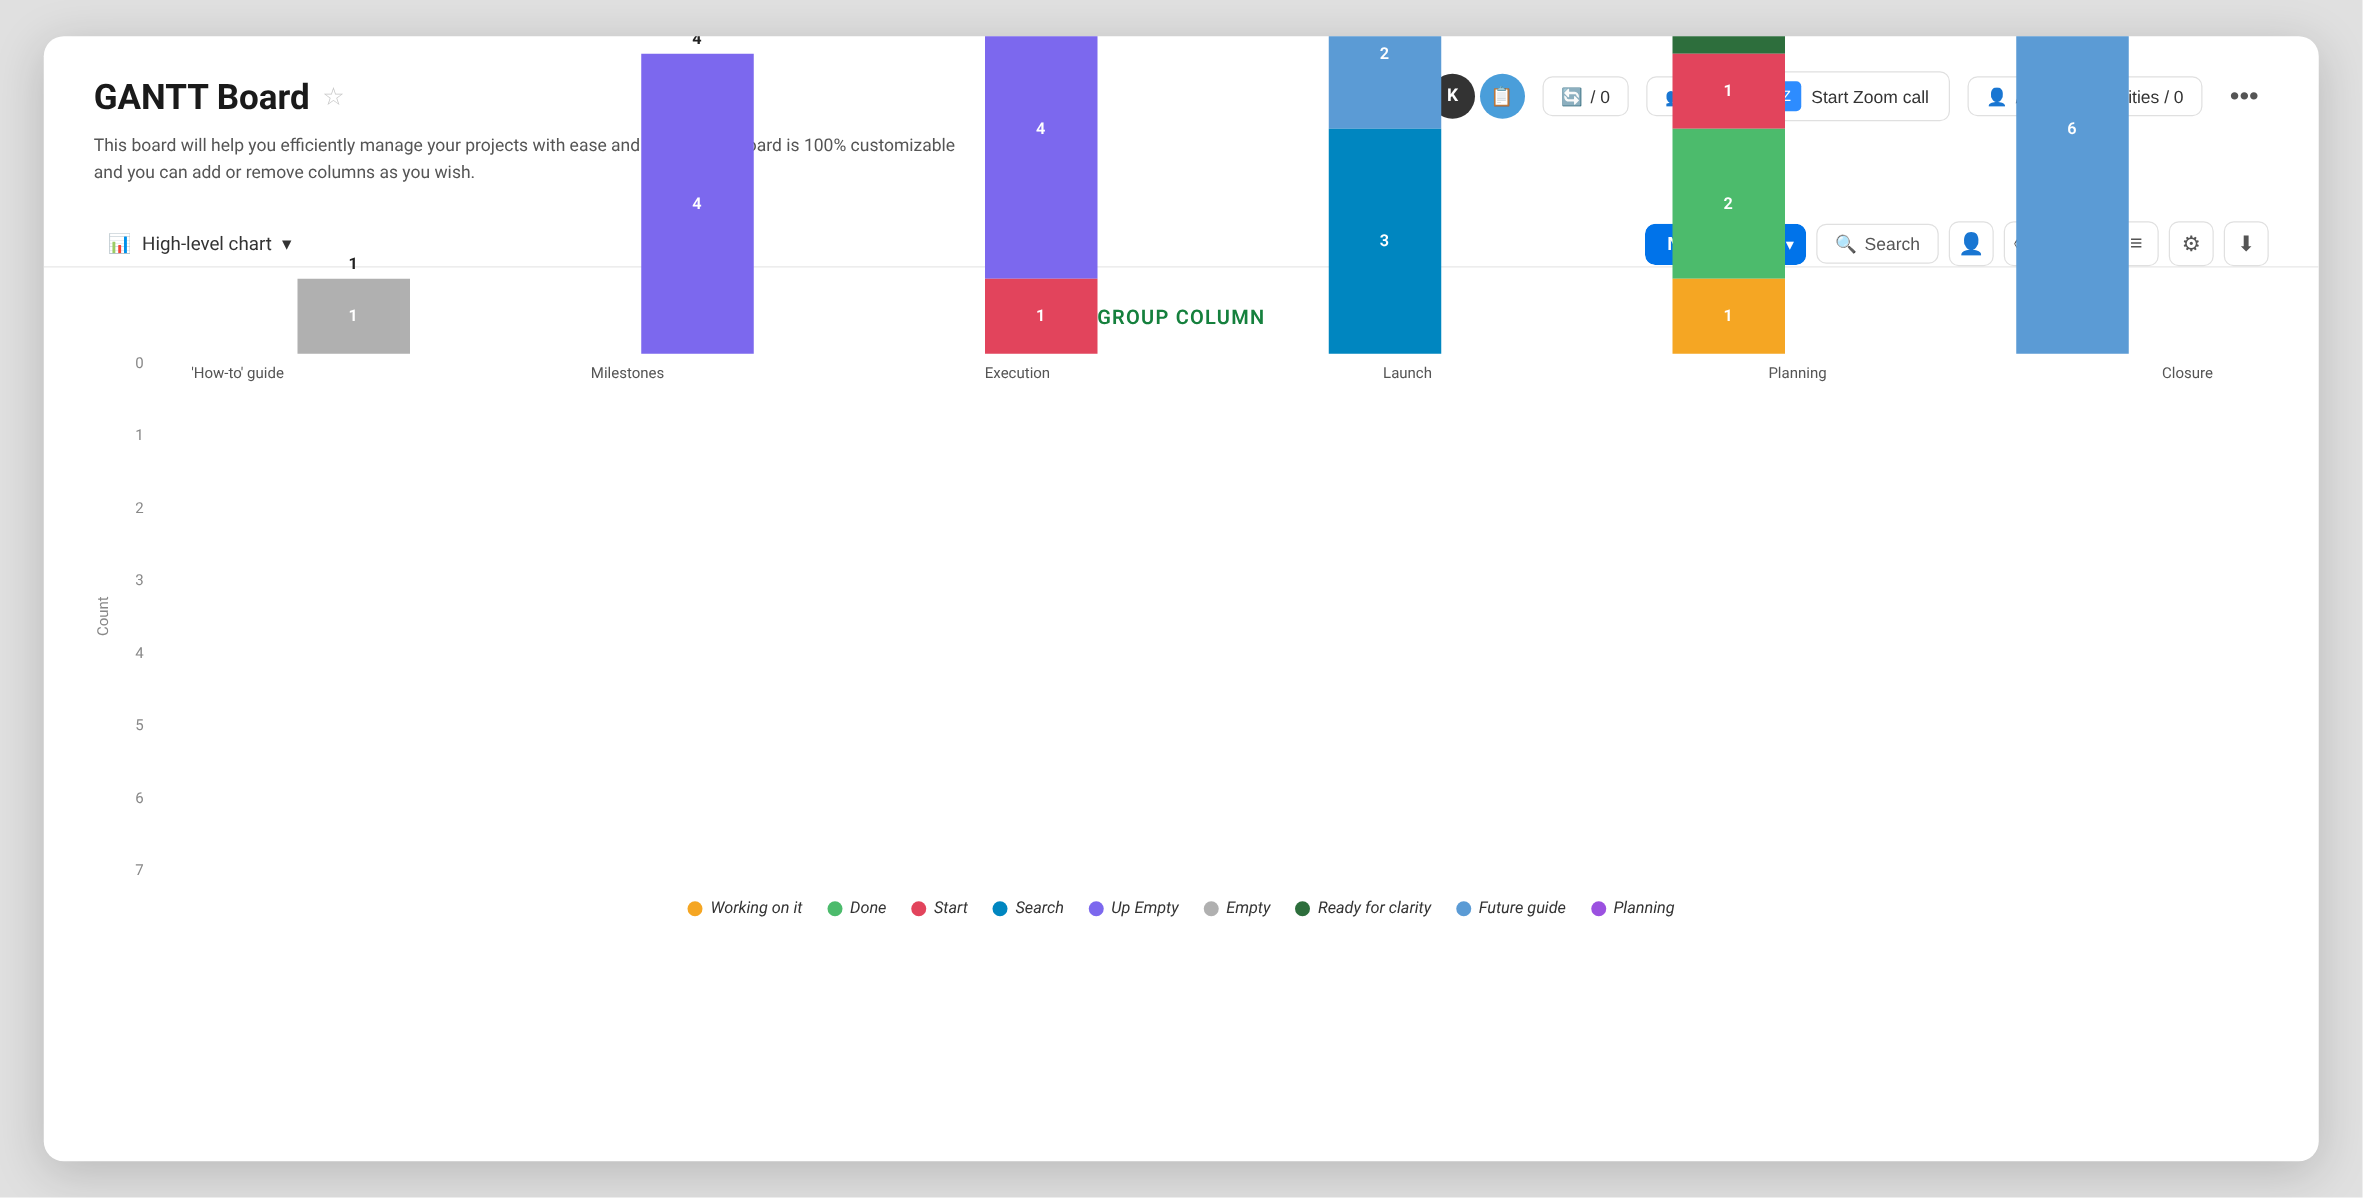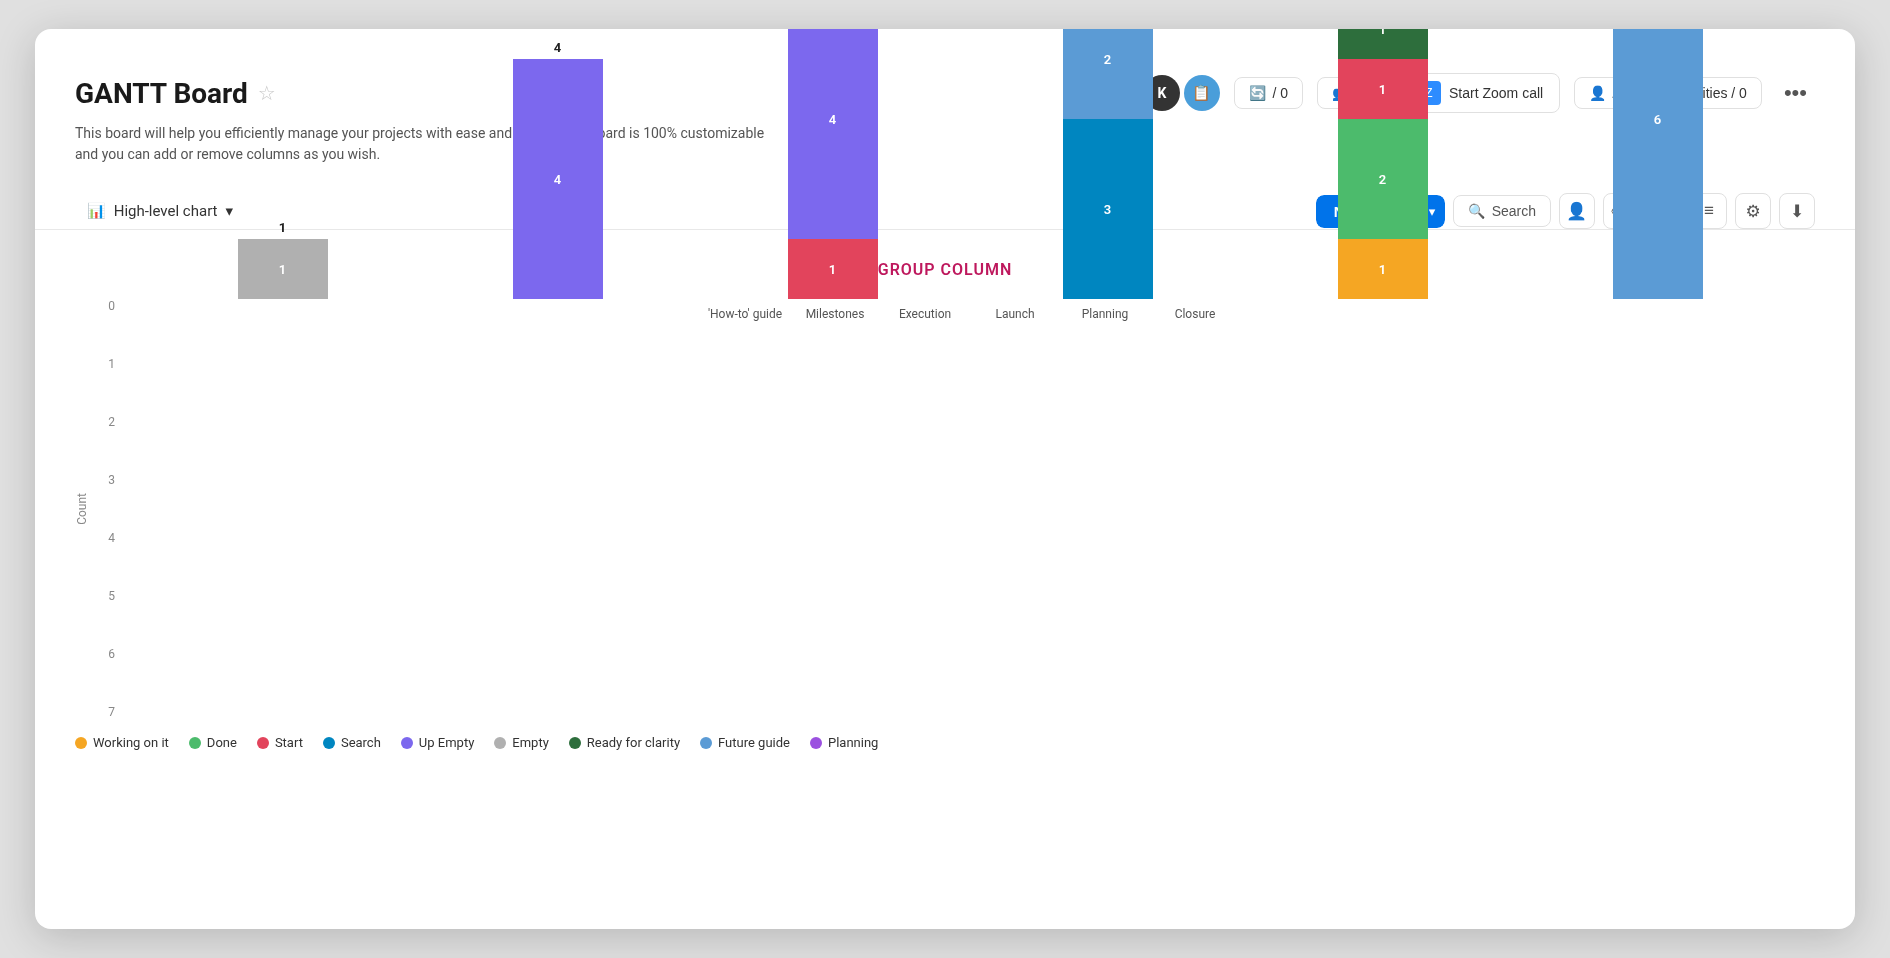--- a/index.html
+++ b/index.html
@@ -14,21 +14,21 @@
     .window {
       background: #fff;
       border-radius: 16px;
       width: 1820px;
       min-height: 900px;
       box-shadow: 0 8px 40px rgba(0,0,0,0.18);
       overflow: hidden;
       padding: 0;
     }
     .header {
-      padding: 44px 40px 0 40px;
+      padding: 28px 40px 0 40px;
       border-bottom: 1px solid #e8e8e8;
     }
     .header-top {
       display: flex;
       align-items: center;
       justify-content: space-between;
       margin-bottom: 10px;
     }
     .title-row {
       display: flex;
@@ -193,21 +193,21 @@
       font-size: 17px;
       color: #555;
     }
     .chart-area {
       padding: 30px 40px 20px 40px;
     }
     .chart-title {
       text-align: center;
       font-size: 16px;
       font-weight: 600;
-      color: #be185d;
+      color: #15803d;
       letter-spacing: 1px;
       margin-bottom: 20px;
     }
     .y-axis {
       display: flex;
       flex-direction: column-reverse;
       justify-content: space-between;
       height: 420px;
       padding-bottom: 0;
       margin-right: 10px;
@@ -282,36 +282,38 @@
       width: 90px;
       display: flex;
       align-items: center;
       justify-content: center;
       color: #fff;
       font-size: 13px;
       font-weight: 600;
     }
     .x-labels {
       display: flex;
-      justify-content: center;
+      justify-content: space-between;
       padding: 0 20px;
       margin-top: 8px;
     }
     .x-label {
       font-size: 12px;
       color: #555;
       width: 90px;
       text-align: center;
     }
     .legend {
       display: flex;
+      justify-content: center;
       gap: 20px;
       flex-wrap: wrap;
       margin-top: 16px;
       padding-bottom: 10px;
+      font-style: italic;
     }
     .legend-item {
       display: flex;
       align-items: center;
       gap: 6px;
       font-size: 13px;
       color: #333;
     }
     .legend-dot {
       width: 12px;

